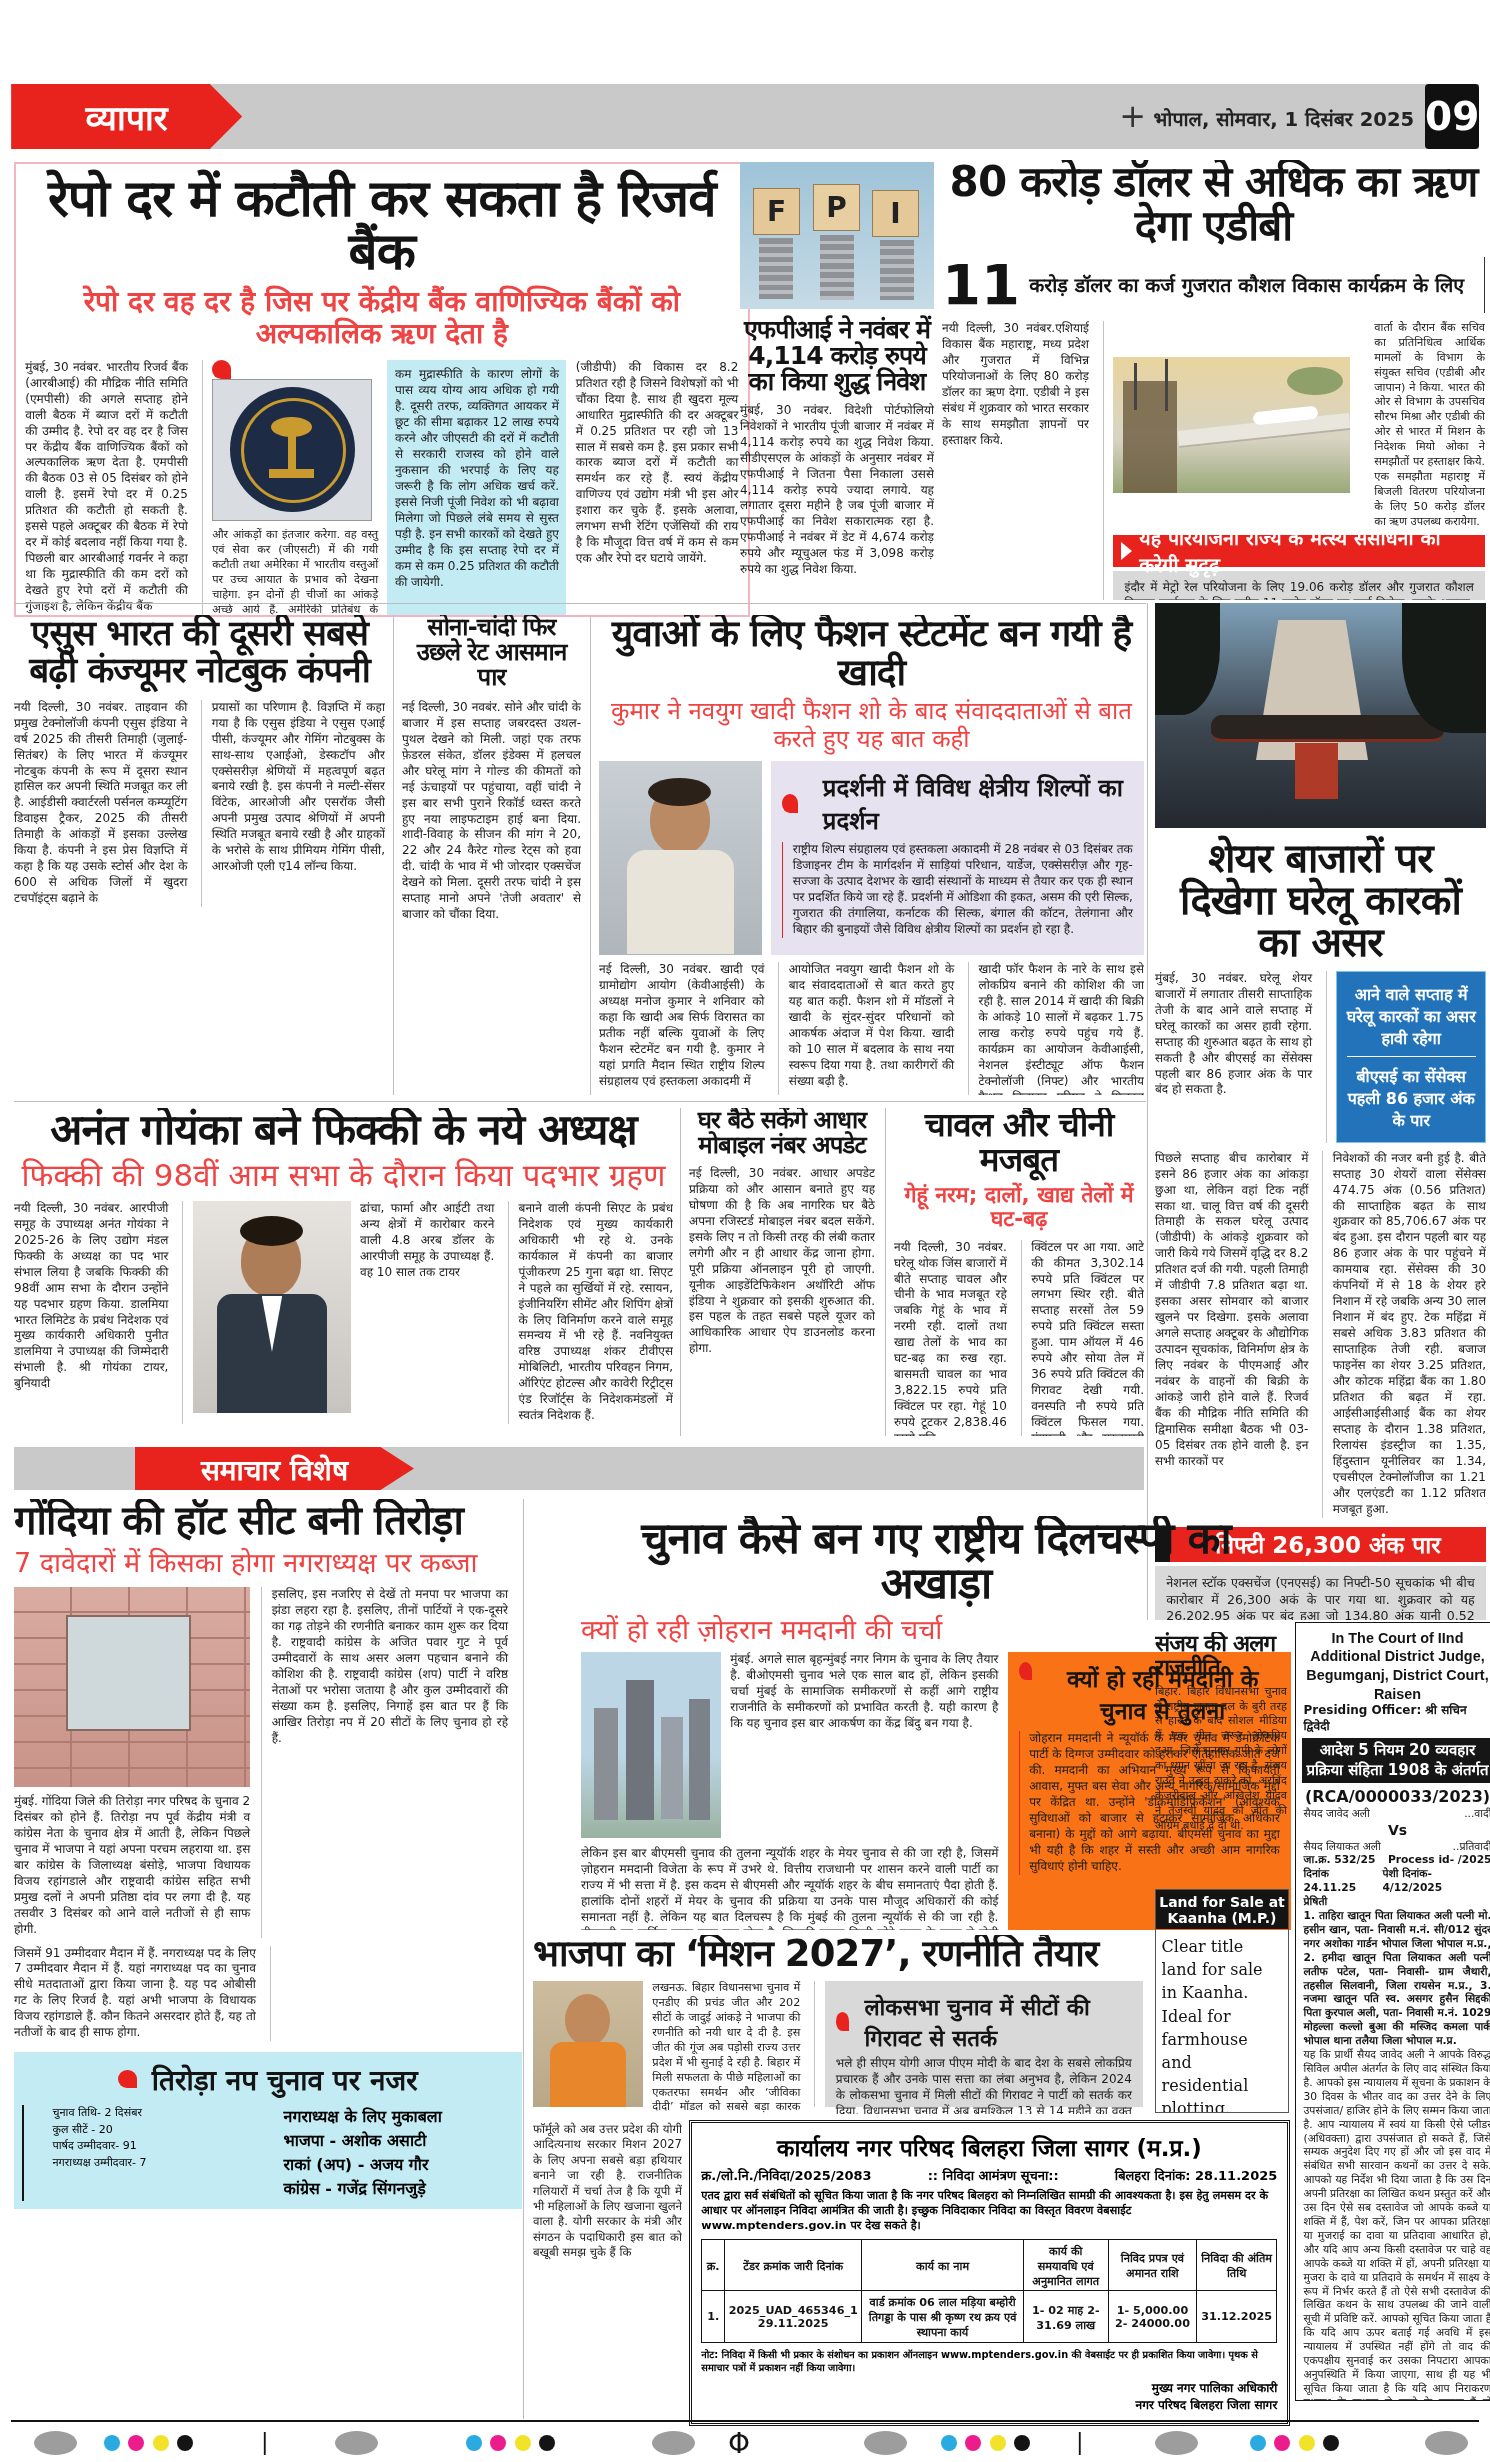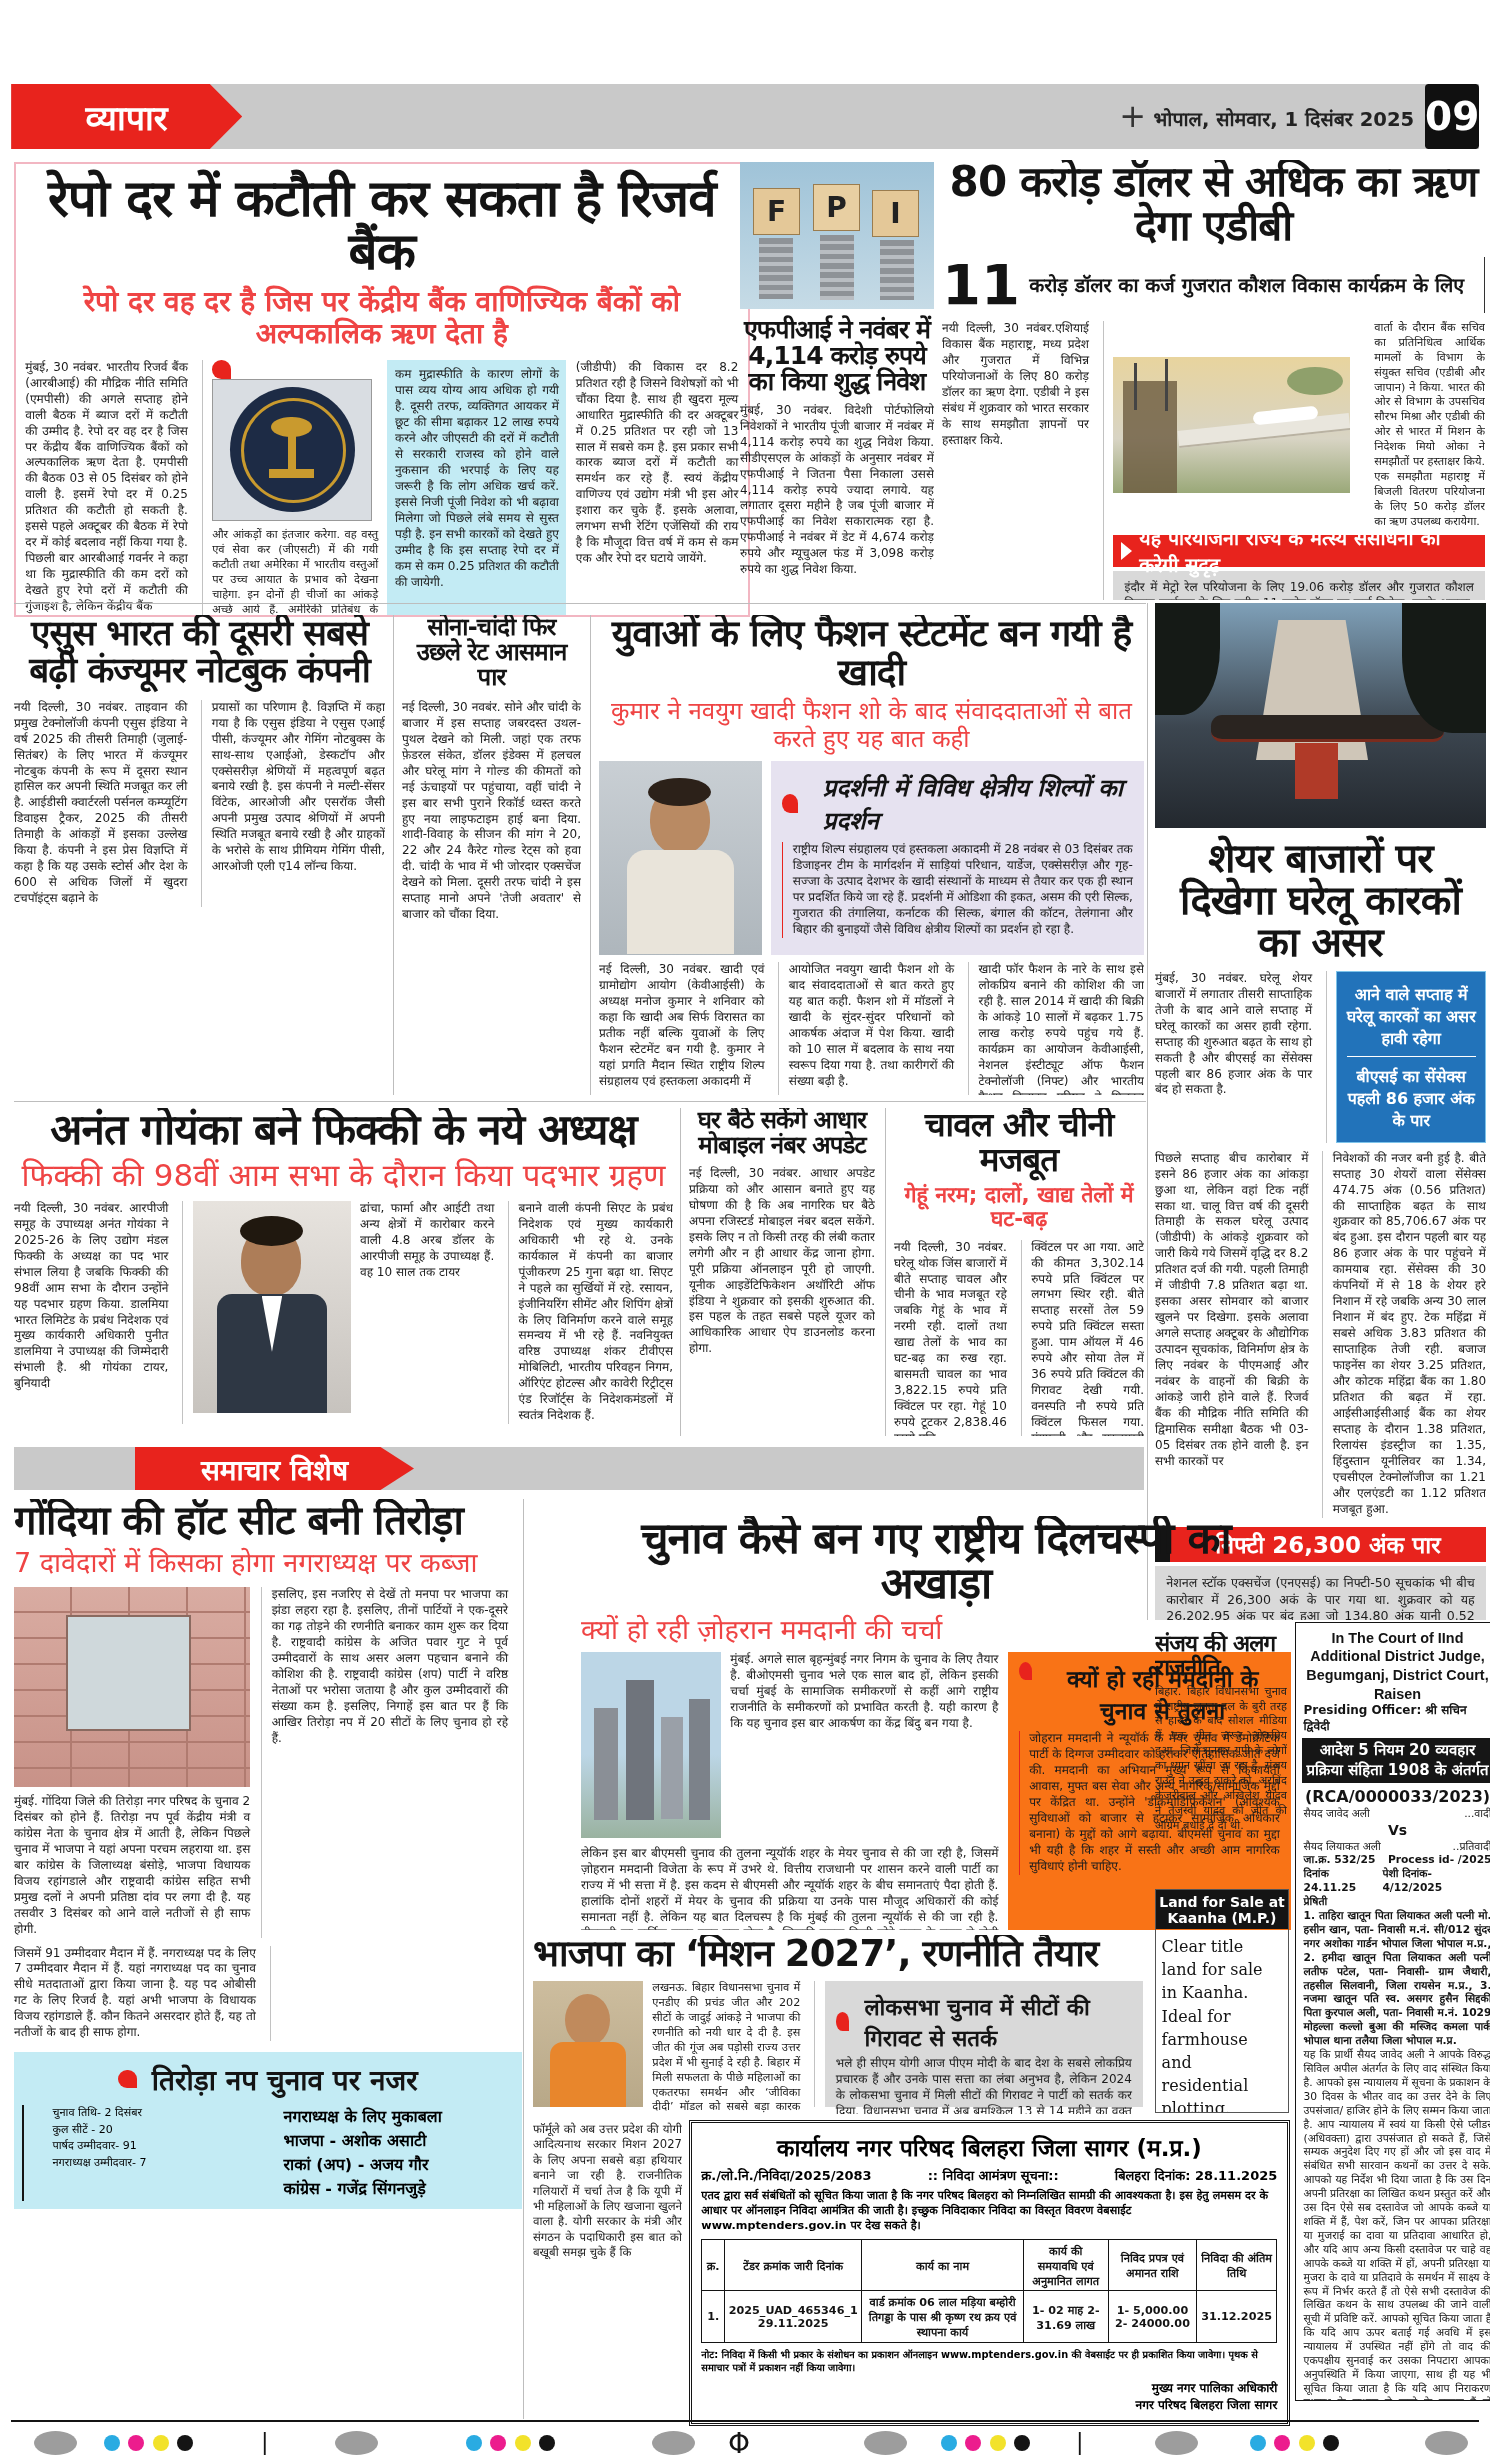--- a/index.html
+++ b/index.html
@@ -145,21 +145,21 @@
   <div class="art" style="left:599px;top:615px;width:545px;height:480px;">
     <div class="hl" style="font-size:37px;">युवाओं के लिए फैशन स्टेटमेंट बन गयी है खादी</div>
     <div class="sub" style="font-size:24px;font-weight:normal;margin:5.6px 0 7.5px;">कुमार ने नवयुग खादी फैशन शो के बाद संवाददाताओं से बात करते हुए यह बात कही</div>
     <div style="display:flex;gap:9.3px;">
       <div class="img" style="width:163px;height:194px;background:linear-gradient(#c9cfd4,#aeb6bc);">
         <div style="position:absolute;left:51px;top:24px;width:60px;height:69px;border-radius:50% 50% 46% 46%;background:#b98a63;"></div>
         <div style="position:absolute;left:49px;top:17px;width:63px;height:28px;border-radius:50%;background:#2c2119;"></div>
         <div style="position:absolute;left:28px;top:89px;width:107px;height:104px;border-radius:18.6px 18.6px 0 0;background:#e9e4da;"></div>
       </div>
       <div class="lavbox" style="flex:1;">
-        <div style="display:flex;align-items:center;gap:17px;font-style:italic;">
+        <div style="display:flex;align-items:center;gap:17px;">
           <span class="qdot"></span>
           <span class="boxtitle" style="font-size:24px;text-align:left;">प्रदर्शनी में विविध क्षेत्रीय शिल्पों का प्रदर्शन</span>
         </div>
         <div class="bodytxt" style="margin-top:5.6px;border-left:1.9px solid #e8231d;padding-left:9.3px;">राष्ट्रीय शिल्प संग्रहालय एवं हस्तकला अकादमी में 28 नवंबर से 03 दिसंबर तक डिजाइनर टीम के मार्गदर्शन में साड़ियां परिधान, यार्डेज, एक्सेसरीज़ और गृह-सज्जा के उत्पाद देशभर के खादी संस्थानों के माध्यम से तैयार कर एक ही स्थान पर प्रदर्शित किये जा रहे हैं. प्रदर्शनी में ओडिशा की इकत, असम की एरी सिल्क, गुजरात की तंगालिया, कर्नाटक की सिल्क, बंगाल की कॉटन, तेलंगाना और बिहार की बुनाइयों जैसे विविध क्षेत्रीय शिल्पों का प्रदर्शन हो रहा है.</div>
       </div>
     </div>
     <div class="colrow" style="margin-top:7.5px;">
       <div class="bodytxt divr">नई दिल्ली, 30 नवंबर. खादी एवं ग्रामोद्योग आयोग (केवीआईसी) के अध्यक्ष मनोज कुमार ने शनिवार को कहा कि खादी अब सिर्फ विरासत का प्रतीक नहीं बल्कि युवाओं के लिए फैशन स्टेटमेंट बन गयी है. कुमार ने यहां प्रगति मैदान स्थित राष्ट्रीय शिल्प संग्रहालय एवं हस्तकला अकादमी में</div>
       <div class="bodytxt divr">आयोजित नवयुग खादी फैशन शो के बाद संवाददाताओं से बात करते हुए यह बात कही. फैशन शो में मॉडलों ने खादी के सुंदर-सुंदर परिधानों को आकर्षक अंदाज में पेश किया. खादी को 10 साल में बदलाव के साथ नया स्वरूप दिया गया है. तथा कारीगरों की संख्या बढ़ी है.</div>
       <div class="bodytxt">खादी फॉर फैशन के नारे के साथ इसे लोकप्रिय बनाने की कोशिश की जा रही है. साल 2014 में खादी की बिक्री के आंकड़े 10 सालों में बढ़कर 1.75 लाख करोड़ रुपये पहुंच गये हैं. कार्यक्रम का आयोजन केवीआईसी, नेशनल इंस्टीट्यूट ऑफ फैशन टेक्नोलॉजी (निफ्ट) और भारतीय फैशन डिजाइन परिषद ने मिलकर किया.</div>

